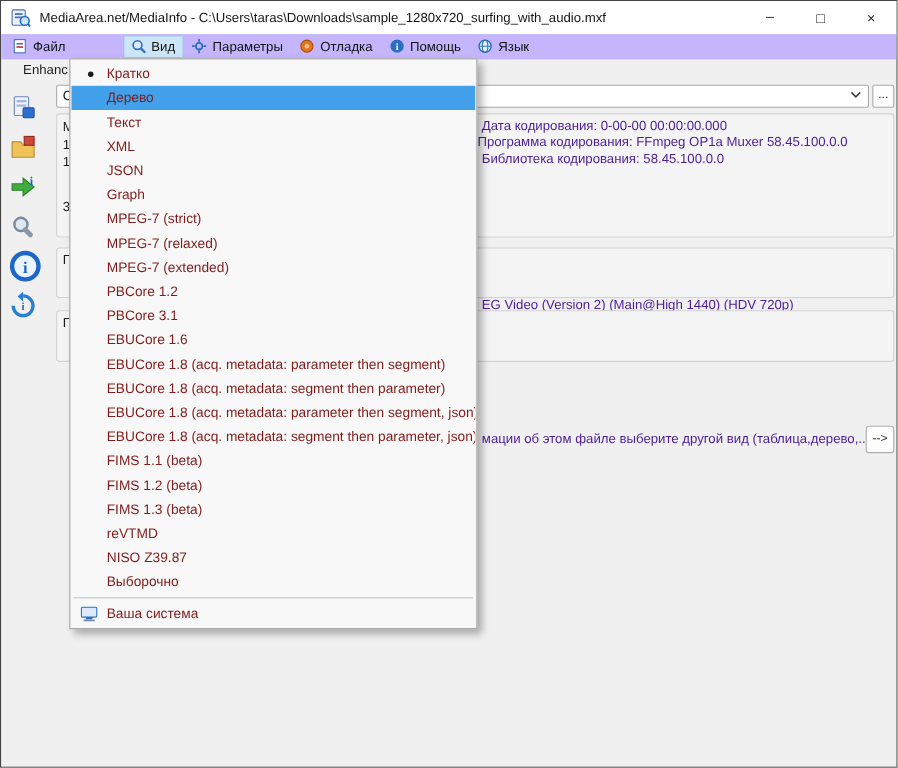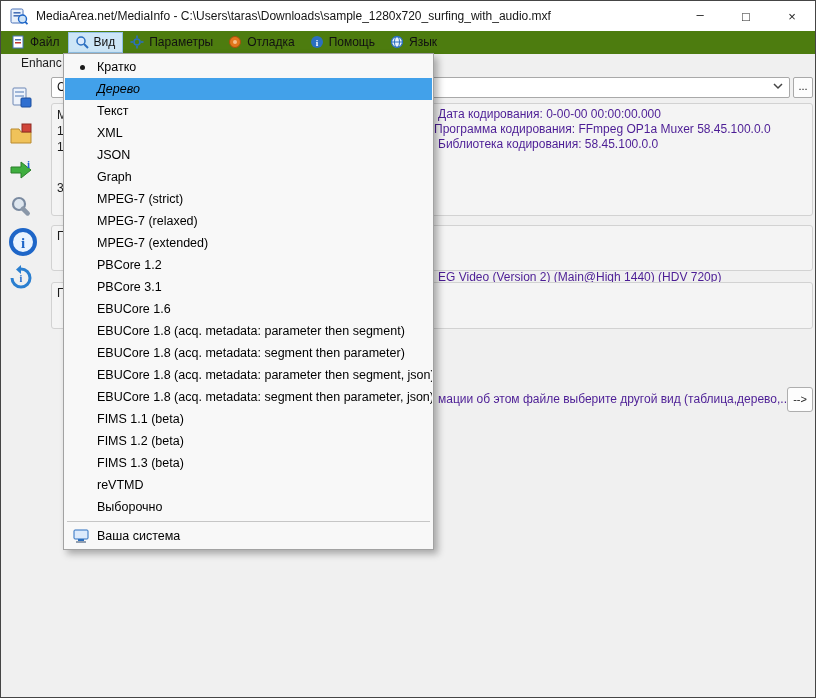--- a/index.html
+++ b/index.html
@@ -11,25 +11,25 @@
   
   .titlebar { position:absolute; top:0; left:0; right:0; height:30px; background:#ffffff;
     display:flex; align-items:center; border-bottom:1px solid #ececec; }
   .app-icon { margin-left:9px; width:18px; height:18px; flex:0 0 auto; }
   .title-text { margin-left:8px; font-size:12px; color:#151515; white-space:nowrap; }
   .win-controls { position:absolute; right:0; top:0; height:30px; display:flex; }
   .win-btn { width:46px; height:30px; display:flex; align-items:center; justify-content:center;
     font-size:13px; color:#222; }
   .win-btn.min span { position:relative; top:-2px; }
   
-  .menubar { position:absolute; top:30px; left:0; right:0; height:23px; background:#4d7c0f;
+  .menubar { position:absolute; top:30px; left:0; right:0; height:23px; background:#c4b5fd;
     display:flex; align-items:center; padding-left:3px; font-size:12px; }
   .mb-item { display:flex; align-items:center; gap:5px; padding:2px 7px 3px 6px;
     border:1px solid transparent; white-space:nowrap; }
-  .mb-item.active { background:#cde6f7; border-color:#8fc0e6; }
+  .mb-item.active { background:#cde6f7; border-color:#8fc0e6;margin-left:44px; }
   
   .toolbtn { position:absolute; left:7px; }
   
   .frag { position:absolute; font-size:12px; color:#1c1c1c; white-space:nowrap; }
   .combo { position:absolute; left:50px; top:76px; width:739px; height:21px; box-sizing:border-box;
     background:#ffffff; border:1px solid #a9a9a9; border-radius:2px; font-size:12px;
     line-height:19px; padding:0 22px 0 5px; overflow:hidden; white-space:nowrap; }
   .combo-arrow { position:absolute; left:771px; top:81px; }
   .browse-btn { position:absolute; left:792px; top:76px; width:20px; height:21px; box-sizing:border-box;
     background:#fdfdfd; border:1px solid #a9a9a9; border-radius:2px; font-size:11px;
@@ -37,22 +37,22 @@
   .gbox { position:absolute; background:#f4f4f4; border:1px solid #d2d2d2; border-radius:3px; }
   .info-line { position:absolute; font-size:12px; color:#4c1d95; white-space:nowrap; }
   .hint-btn { position:absolute; left:786px; top:386px; width:26px; height:25px; box-sizing:border-box;
     background:#fdfdfd; border:1px solid #aeaeae; border-radius:3px; font-size:11px;
     text-align:center; line-height:22px; color:#222; }
   
   .popup { position:absolute; left:62px; top:52px; width:371px; box-sizing:border-box;
     background:#f8f8f8; border:1px solid #a2a2a2; box-shadow:4px 4px 7px rgba(0,0,0,0.30);
     padding:2px 1px; z-index:20; }
   .pm-item { position:relative; height:22px; line-height:22px; padding-left:32px;
-    font-size:12.5px; color:#000000; white-space:nowrap; overflow:hidden; }
-  .pm-item.hl { background:#42a1ea;font-style:italic; }
+    font-size:12.5px; color:#7f1d1d; white-space:nowrap; overflow:hidden; }
+  .pm-item.hl { background:#42a1ea; }
   .pm-dot { position:absolute; left:15px; top:9px; width:5px; height:5px; border-radius:50%;
     background:#1a1a1a; }
   .pm-sep { height:1px; background:#c6c6c6; margin:3px 2px; }
   .pm-ico { position:absolute; left:8px; top:4px; }
 </style>
 </head>
 <body>
 
 <div class="window">
 
@@ -214,20 +214,21 @@
     <div class="pm-item"><span>PBCore 3.1</span></div>
     <div class="pm-item"><span>EBUCore 1.6</span></div>
     <div class="pm-item"><span>EBUCore 1.8 (acq. metadata: parameter then segment)</span></div>
     <div class="pm-item"><span>EBUCore 1.8 (acq. metadata: segment then parameter)</span></div>
     <div class="pm-item"><span>EBUCore 1.8 (acq. metadata: parameter then segment, json)</span></div>
     <div class="pm-item"><span>EBUCore 1.8 (acq. metadata: segment then parameter, json)</span></div>
     <div class="pm-item"><span>FIMS 1.1 (beta)</span></div>
     <div class="pm-item"><span>FIMS 1.2 (beta)</span></div>
     <div class="pm-item"><span>FIMS 1.3 (beta)</span></div>
     <div class="pm-item"><span>reVTMD</span></div>
+    <div class="pm-item"><span>NISO Z39.87</span></div>
     <div class="pm-item"><span>Выборочно</span></div>
     <div class="pm-sep"></div>
     <div class="pm-item">
       <svg class="pm-ico" width="16" height="15" viewBox="0 0 16 15">
         <rect x="1" y="1" width="14" height="9" rx="1" fill="#dceafc" stroke="#2b6fc0"></rect>
         <rect x="5" y="10" width="6" height="2" fill="#2b6fc0"></rect>
         <rect x="3" y="12.2" width="10" height="1.6" fill="#7a8aa0"></rect>
       </svg>
       <span>Ваша система</span>
     </div>

